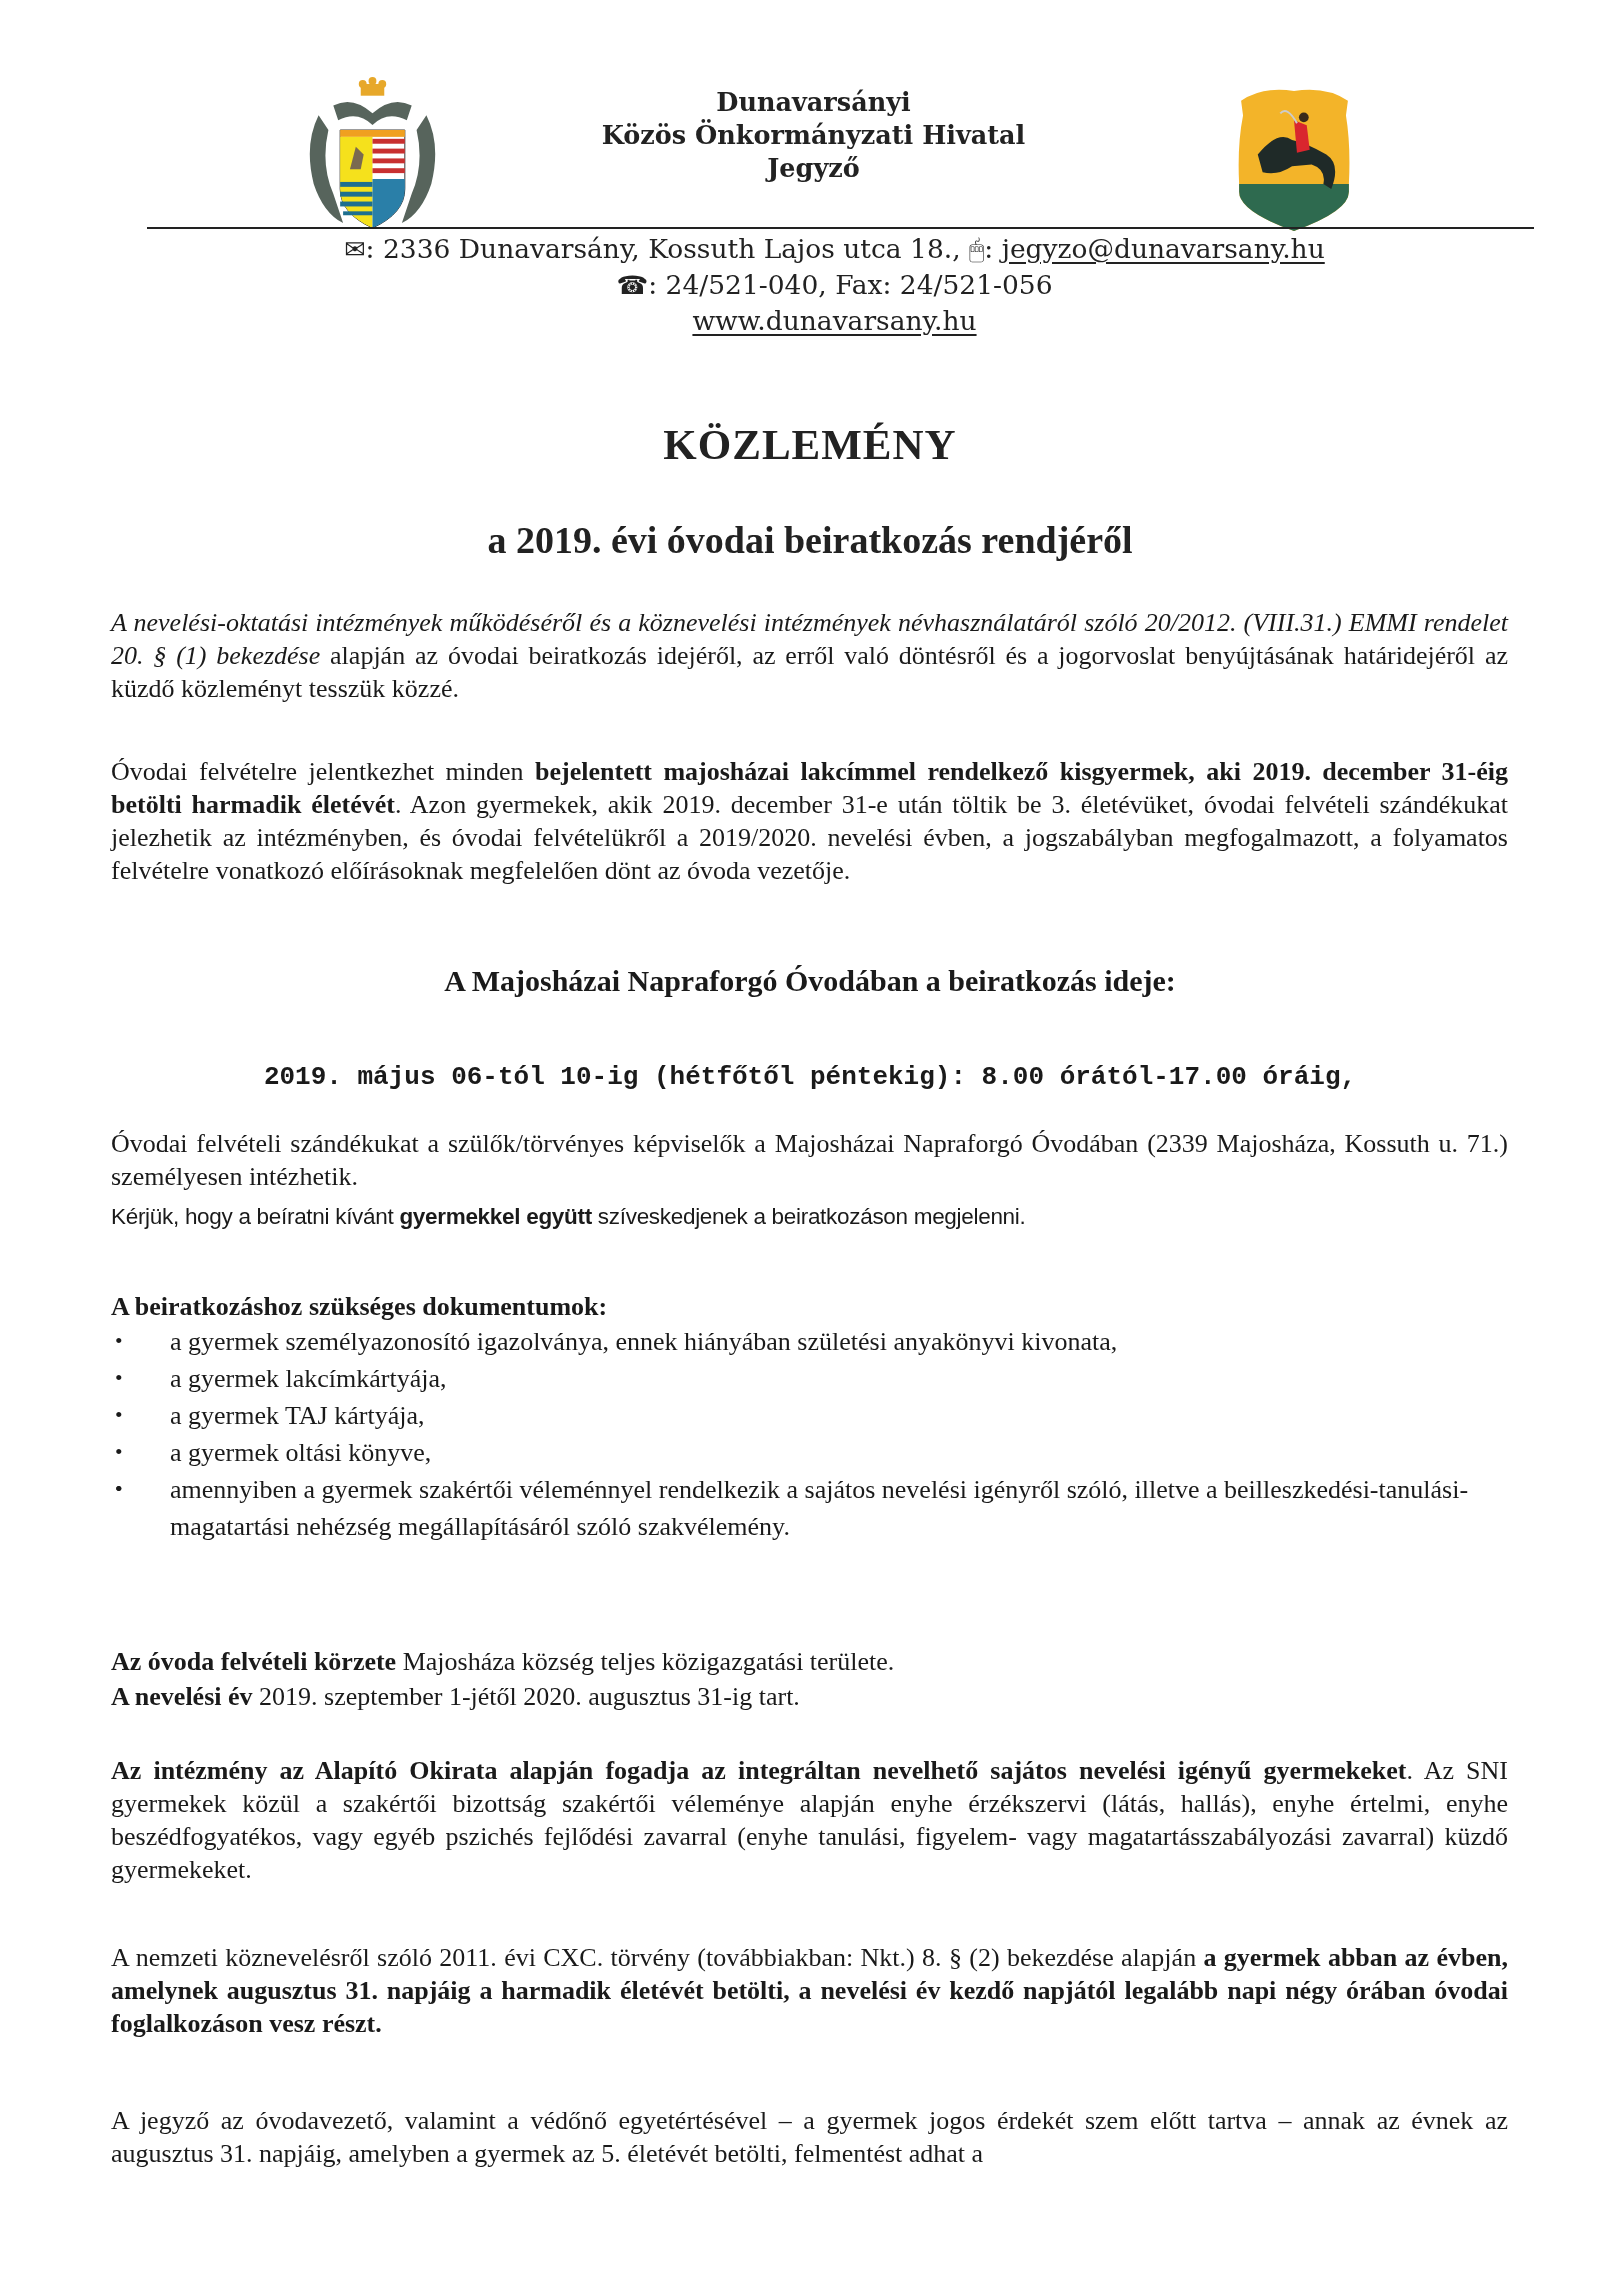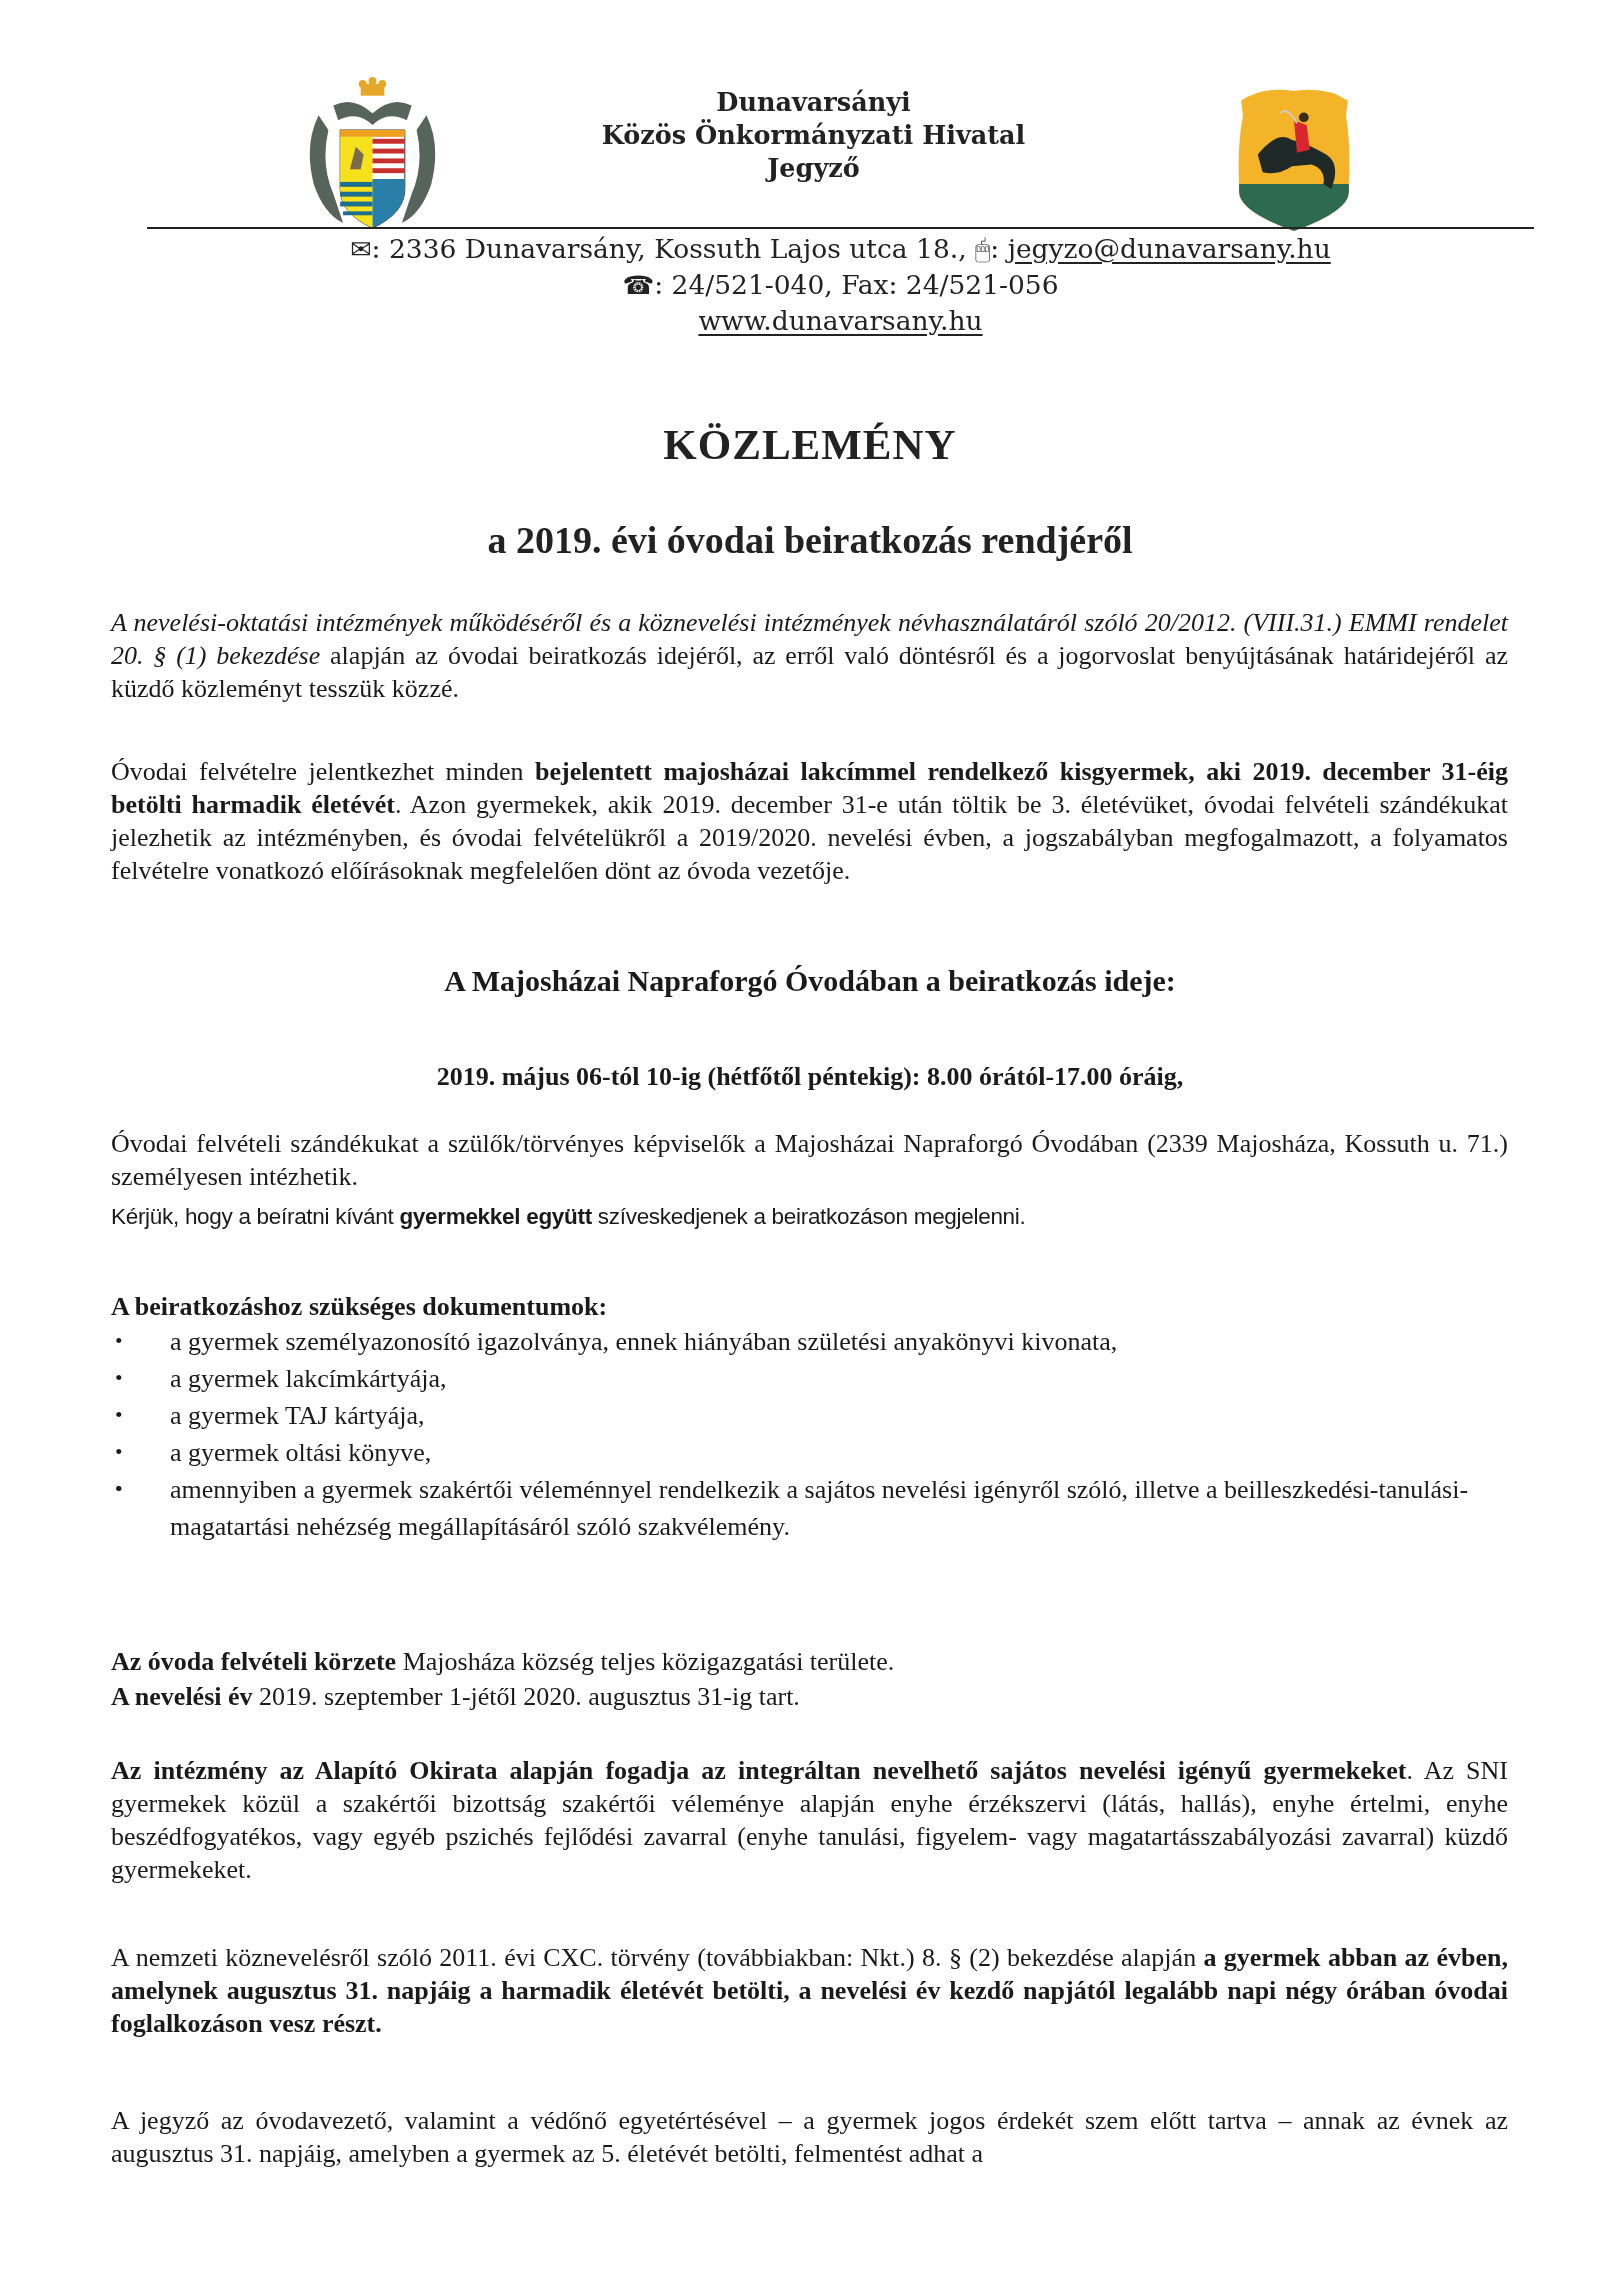--- a/index.html
+++ b/index.html
@@ -8,39 +8,39 @@
       font-family: "Liberation Serif", serif; color: #1a1a1a;
     }
     .abs { position: absolute; }
 
     
     .logo-left { left: 299px; top: 76px; width: 147px; height: 157px; }
     .logo-right { left: 1233px; top: 86px; width: 123px; height: 147px; }
     .org { left: 549px; top: 86px; width: 529px; text-align: center;
            font-family: "DejaVu Serif", serif; font-weight: bold; font-size: 25.5px; line-height: 33px; color: #222; }
     .rule { left: 147px; top: 227px; width: 1387px; height: 0; border-top: 2.5px solid #222; }
-    .contact { left: 147px; top: 231px; width: 1387px; text-align: center;
+    .contact { left: 141px; top: 231px; width: 1387px; text-align: center;
                font-family: "DejaVu Serif", serif; font-size: 26.5px; line-height: 36px; color: #222; }
     .contact .line { white-space: nowrap; }
     .contact .link { text-decoration: underline; text-underline-offset: 3.9px; }
     .contact .icon { display: inline-block; font-size: 25.5px; }
 
     
     .title { left: 0; width: 1620px; text-align: center; font-weight: bold; color: #222; }
     .t1 { top: 420px; font-size: 43px; letter-spacing: 1px; }
     .t2 { top: 518px; font-size: 38px; }
 
     
     .para { left: 111px; width: 1397px; font-size: 26px; line-height: 33px; text-align: justify; }
     .para b { font-weight: bold; }
     .para i { font-style: italic; }
     .narrow { font-family: "Liberation Sans Narrow", "Liberation Sans", sans-serif; font-size: 22.5px; letter-spacing: -0.3px; }
 
     .h-sub { left: 0; width: 1620px; text-align: center; font-weight: bold; font-size: 30px; }
-    .h-time { left: 0; width: 1620px; text-align: center; font-weight: bold; font-size: 26px; }
+    .h-time { left: 0; width: 1620px; text-align: center; font-weight: bold; font-size: 26px; font-family: Liberation Mono, monospace; }
 
     ul.docs { list-style: none; margin: 0; padding: 0; }
     ul.docs li { position: relative; padding-left: 59px; font-size: 26px; line-height: 37px; }
     ul.docs li .bullet { position: absolute; left: 3.9px; top: 0; font-size: 21.6px; }
   </style>
 </head>
 <body>
 
 <div class="abs logo-left">
   <svg width="147" height="157" viewBox="0 0 150 160">

